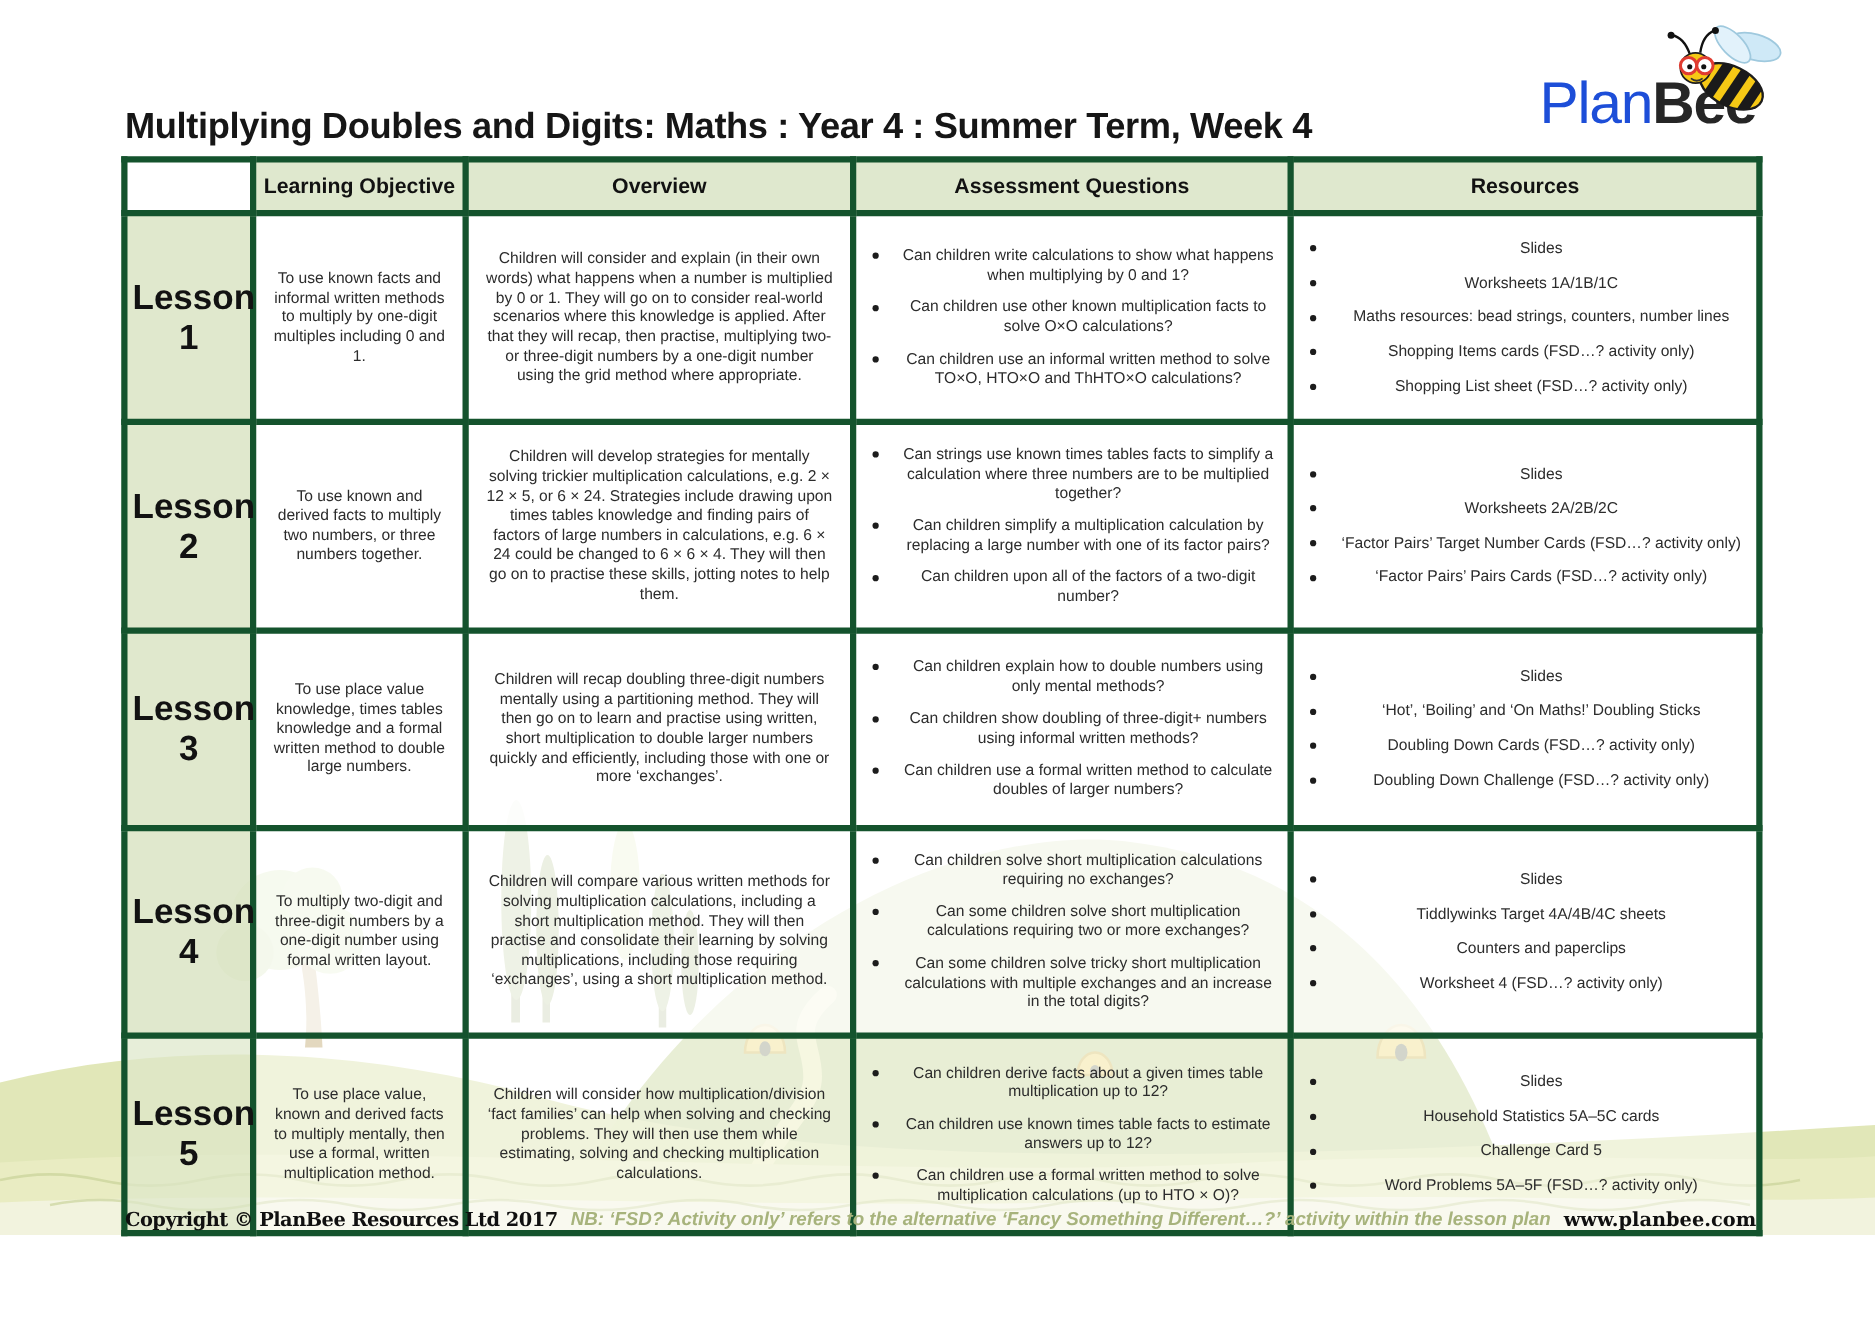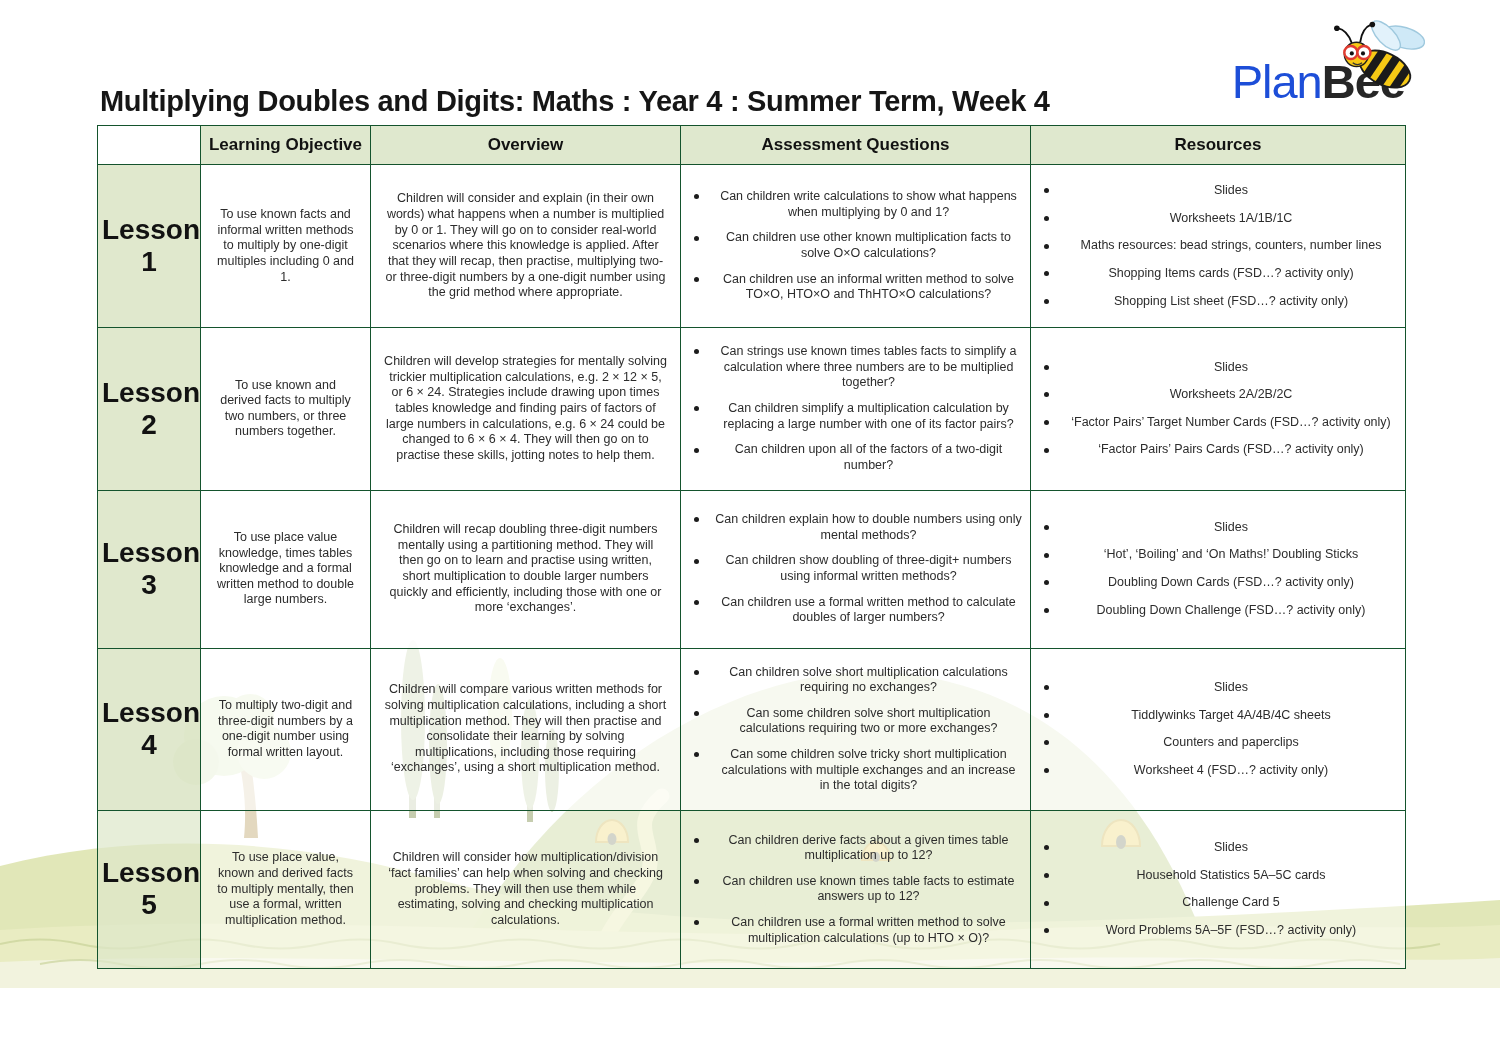--- a/index.html
+++ b/index.html
@@ -31,21 +31,21 @@
   }
   .logo-plan { font-weight:normal; color:#1d4ed8; letter-spacing:-1px; }
   .logo-bee  { font-weight:bold;   color:#262626; letter-spacing:-1px; }
   .bee { position:absolute; width:112px; height:86px; right:-28px; top:-42px; }
 
   
   table.plan {
     position:absolute; left:97px; top:125px; width:1308px;
     border-collapse:collapse; table-layout:fixed; z-index:1;
   }
-  table.plan th, table.plan td { border:1px solid #14532d;text-align:center; }
+  table.plan th, table.plan td { border:5px solid #14532d;text-align:center; }
   th.corner { border:none; background:transparent; }
   thead th {
     height:34px; background:#dfe8ce; color:#121212;
     font-size:17px; font-weight:bold; text-align:center; padding:2px 4px;
   }
   tbody tr { height:158px; }
   .lesson-cell {
     background:rgba(222,231,202,0.95);
     font-size:28px; font-weight:bold; color:#121212;
     text-align:center; vertical-align:middle; padding:4px;
@@ -284,14 +284,19 @@
               <li>Slides</li>
               <li>Household Statistics 5A–5C cards</li>
               <li>Challenge Card 5</li>
               <li>Word Problems 5A–5F (FSD…? activity only)</li>
             </ul>
           </td>
         </tr>
       </tbody>
   </table>
 
+  <div class="footer">
+    <div class="copyright">Copyright © PlanBee Resources Ltd 2017</div>
+    <div class="fsd-note">NB: ‘FSD? Activity only’ refers to the alternative ‘Fancy Something Different…?’ activity within the lesson plan</div>
+    <div class="website">www.planbee.com</div>
+  </div>
 
 </div>
 
 </body></html>

